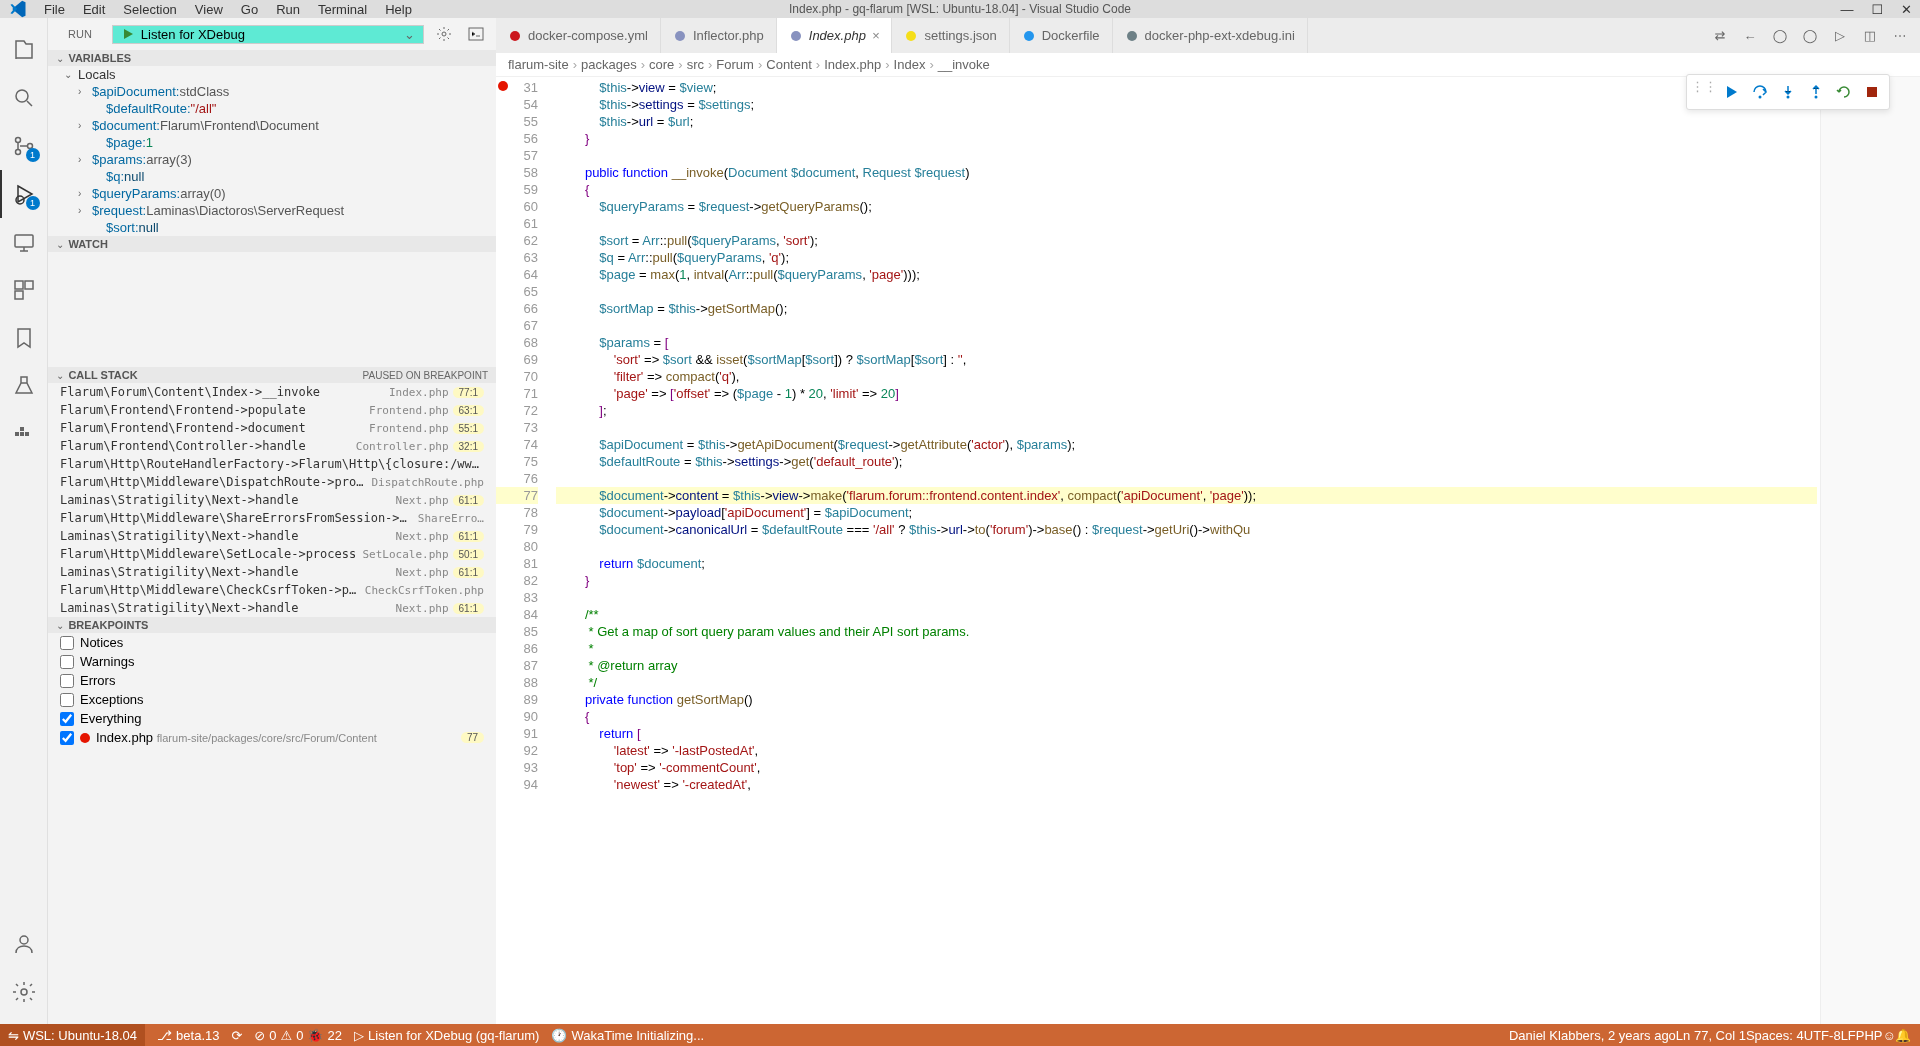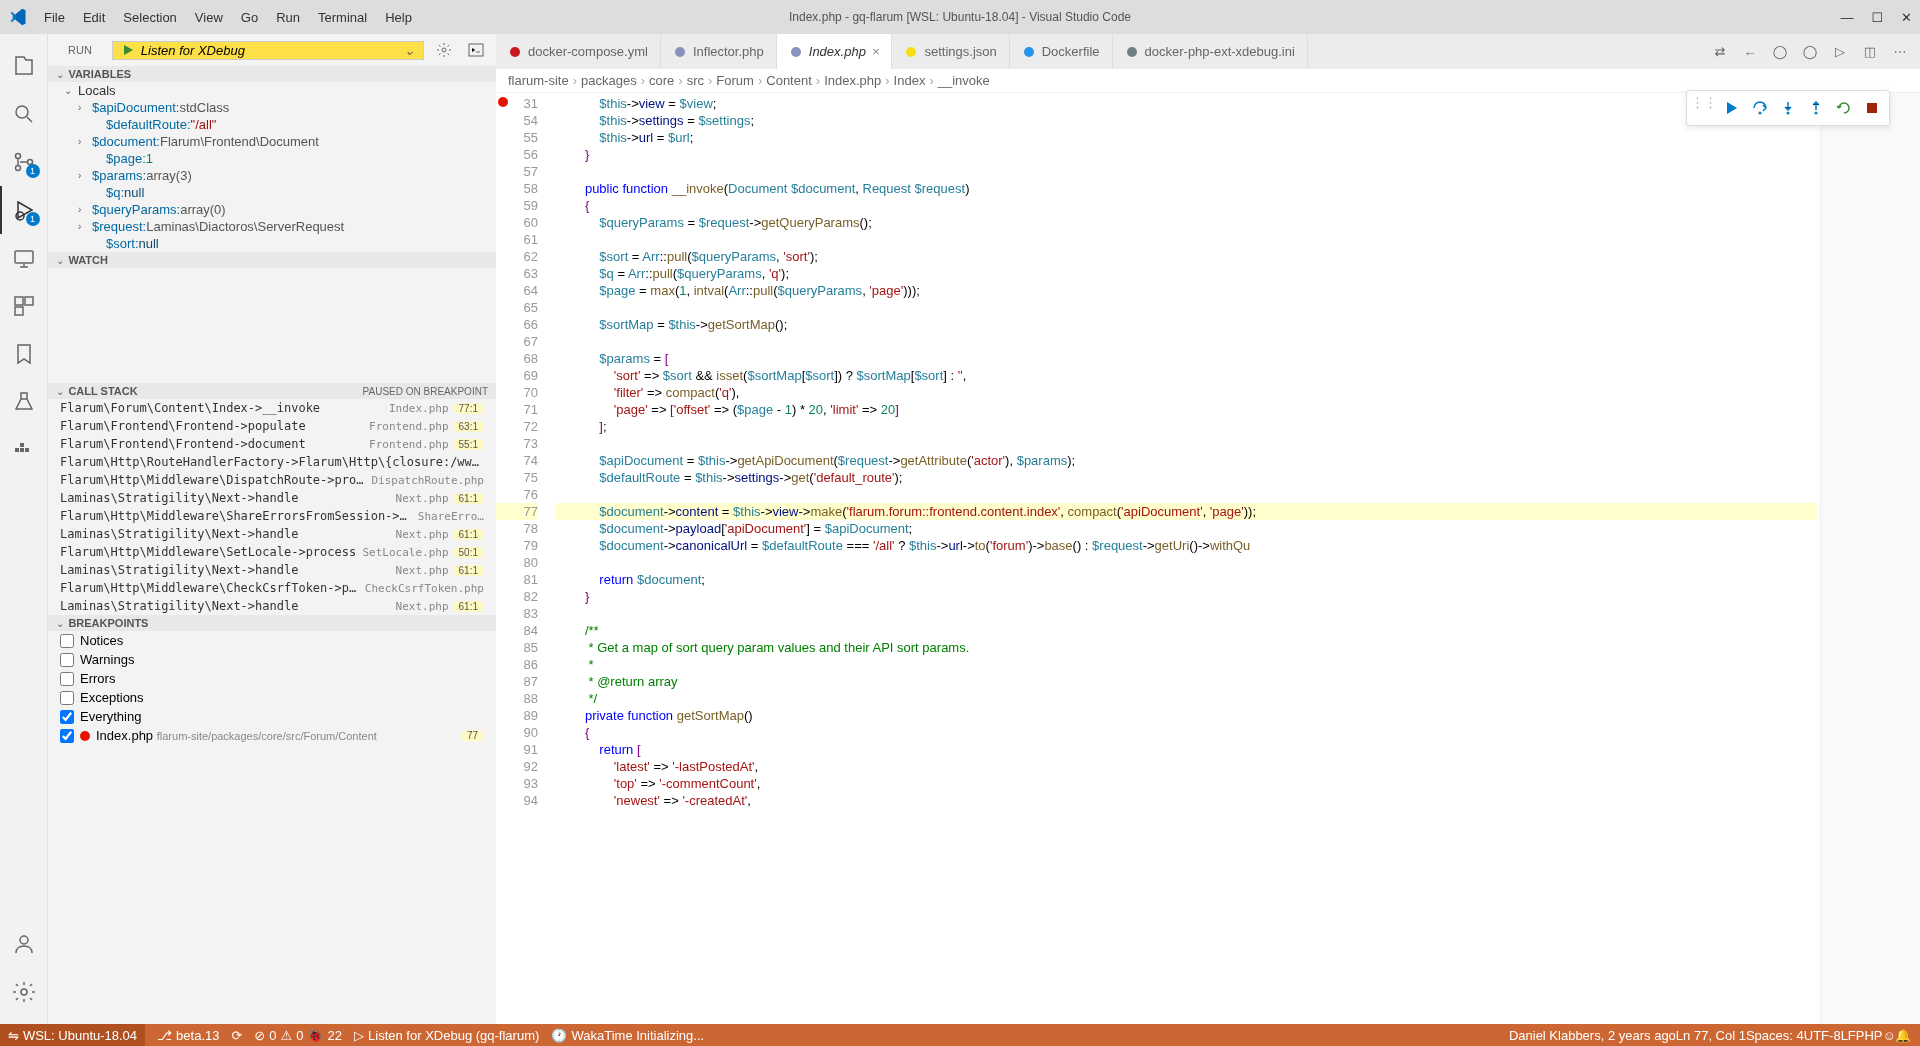--- a/index.html
+++ b/index.html
@@ -1,37 +1,37 @@
 <!DOCTYPE html>
 <html><head>
 <meta charset="utf-8">
 <style>
 * { margin: 0; padding: 0; box-sizing: border-box; font-family: -apple-system, "Segoe UI", sans-serif; font-size: 13px; }
 body { background: #f3f3f3; display: flex; flex-direction: column; height: 100vh; overflow: hidden; }
-.titlebar { height: 34px; background: #dddddd; display: flex; align-items: center; padding: 0 8px; position: relative; }
+.titlebar { height: 18px; background: #dddddd; display: flex; align-items: center; padding: 0 8px; position: relative; }
 .titlebar-logo { width: 20px; height: 20px; margin-right: 8px; }
 .menubar { display: flex; gap: 2px; }
 .menu-item { padding: 4px 8px; cursor: pointer; color: #333; }
 .title-text { position: absolute; left: 50%; transform: translateX(-50%); color: #555; font-size: 12px; }
 .window-controls { margin-left: auto; display: flex; gap: 18px; color: #333; }
 .window-controls span { cursor: pointer; }
 
 .main { flex: 1; display: flex; overflow: hidden; }
 
 .activity-bar { width: 48px; background: #f2f2f2; border-right: 1px solid #e0e0e0; display: flex; flex-direction: column; align-items: center; padding-top: 8px; }
 .activity-icon { width: 48px; height: 48px; display: flex; align-items: center; justify-content: center; cursor: pointer; color: #666; position: relative; }
 .activity-icon.active { color: #333; }
 .activity-icon.active::before { content: ''; position: absolute; left: 0; top: 0; bottom: 0; width: 2px; background: #333; }
 .activity-badge { position: absolute; bottom: 8px; right: 8px; width: 14px; height: 14px; background: #007acc; border-radius: 50%; font-size: 9px; color: white; display: flex; align-items: center; justify-content: center; }
 .activity-bottom { margin-top: auto; margin-bottom: 8px; }
 
 .sidebar { width: 448px; background: #f3f3f3; display: flex; flex-direction: column; overflow: hidden; }
 .sidebar-header { display: flex; align-items: center; padding: 4px 8px; gap: 8px; }
 .sidebar-title { font-size: 11px; color: #666; text-transform: uppercase; padding: 4px 12px; }
-.run-select { flex: 1; display: flex; align-items: center; border: 1px solid #ccc; background: #fde047; padding: 1px 8px; font-style: italic; }
+.run-select { flex: 1; display: flex; align-items: center; border: 1px solid #ccc; background: #5eead4; padding: 1px 8px; }
 .run-select svg { margin-right: 6px; }
 .run-select-text { flex: 1; }
 .run-select-chevron { color: #666; }
 .icon-btn { width: 24px; height: 24px; display: flex; align-items: center; justify-content: center; cursor: pointer; color: #666; }
 
 .panel-header { display: flex; align-items: center; padding: 2px 8px; background: #e8e8e8; cursor: pointer; }
 .panel-header .chevron { margin-right: 4px; color: #666; font-size: 10px; }
 .panel-title { font-size: 11px; font-weight: 600; text-transform: uppercase; color: #555; }
 .panel-status { margin-left: auto; font-size: 10px; color: #666; text-transform: uppercase; }
 .panel-body { overflow-y: auto; }
@@ -301,20 +301,25 @@
         </div>
         <div class="call-row">
           <span class="call-name">Flarum\Frontend\Frontend-&gt;populate</span>
           <span class="call-file">Frontend.php</span>
           <span class="call-line">63:1</span>
         </div>
         <div class="call-row">
           <span class="call-name">Flarum\Frontend\Frontend-&gt;document</span>
           <span class="call-file">Frontend.php</span>
           <span class="call-line">55:1</span>
+        </div>
+        <div class="call-row">
+          <span class="call-name">Flarum\Frontend\Controller-&gt;handle</span>
+          <span class="call-file">Controller.php</span>
+          <span class="call-line">32:1</span>
         </div>
         <div class="call-row">
           <span class="call-name">Flarum\Http\RouteHandlerFactory-&gt;Flarum\Http\{closure:/www/flarum/pa</span>
         </div>
         <div class="call-row">
           <span class="call-name">Flarum\Http\Middleware\DispatchRoute-&gt;process</span>
           <span class="call-file">DispatchRoute.php</span>
         </div>
         <div class="call-row">
           <span class="call-name">Laminas\Stratigility\Next-&gt;handle</span>

